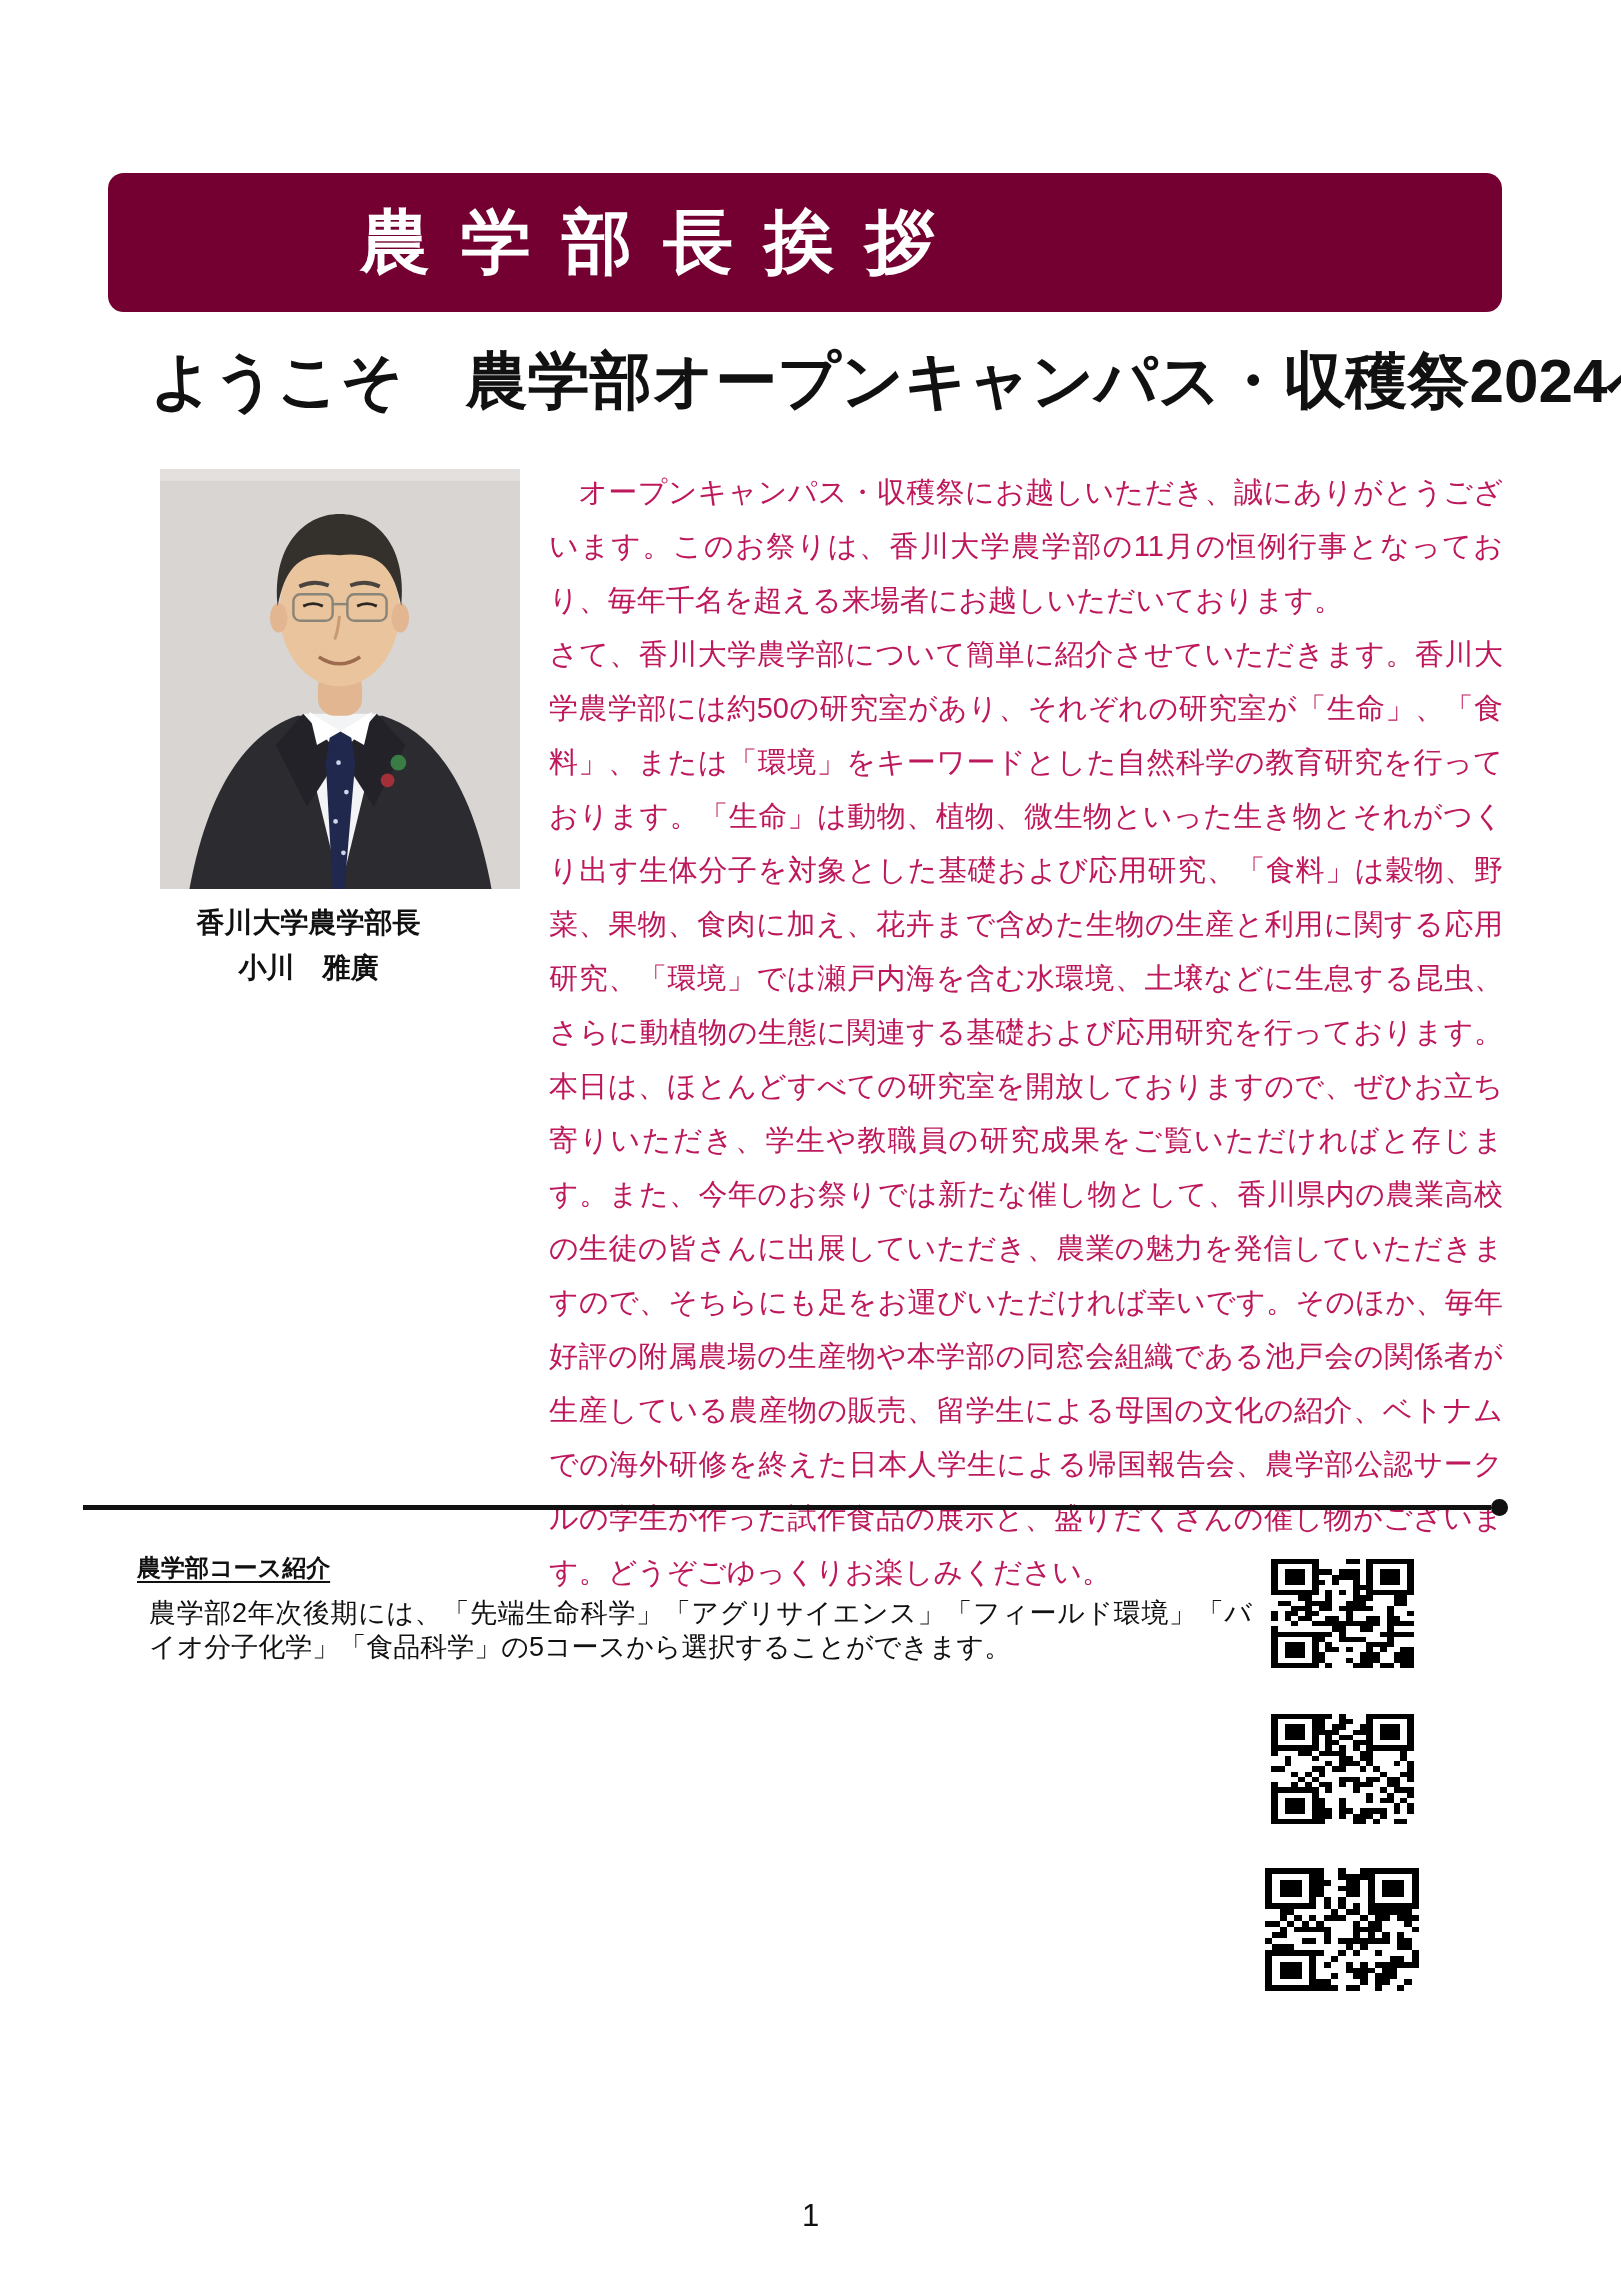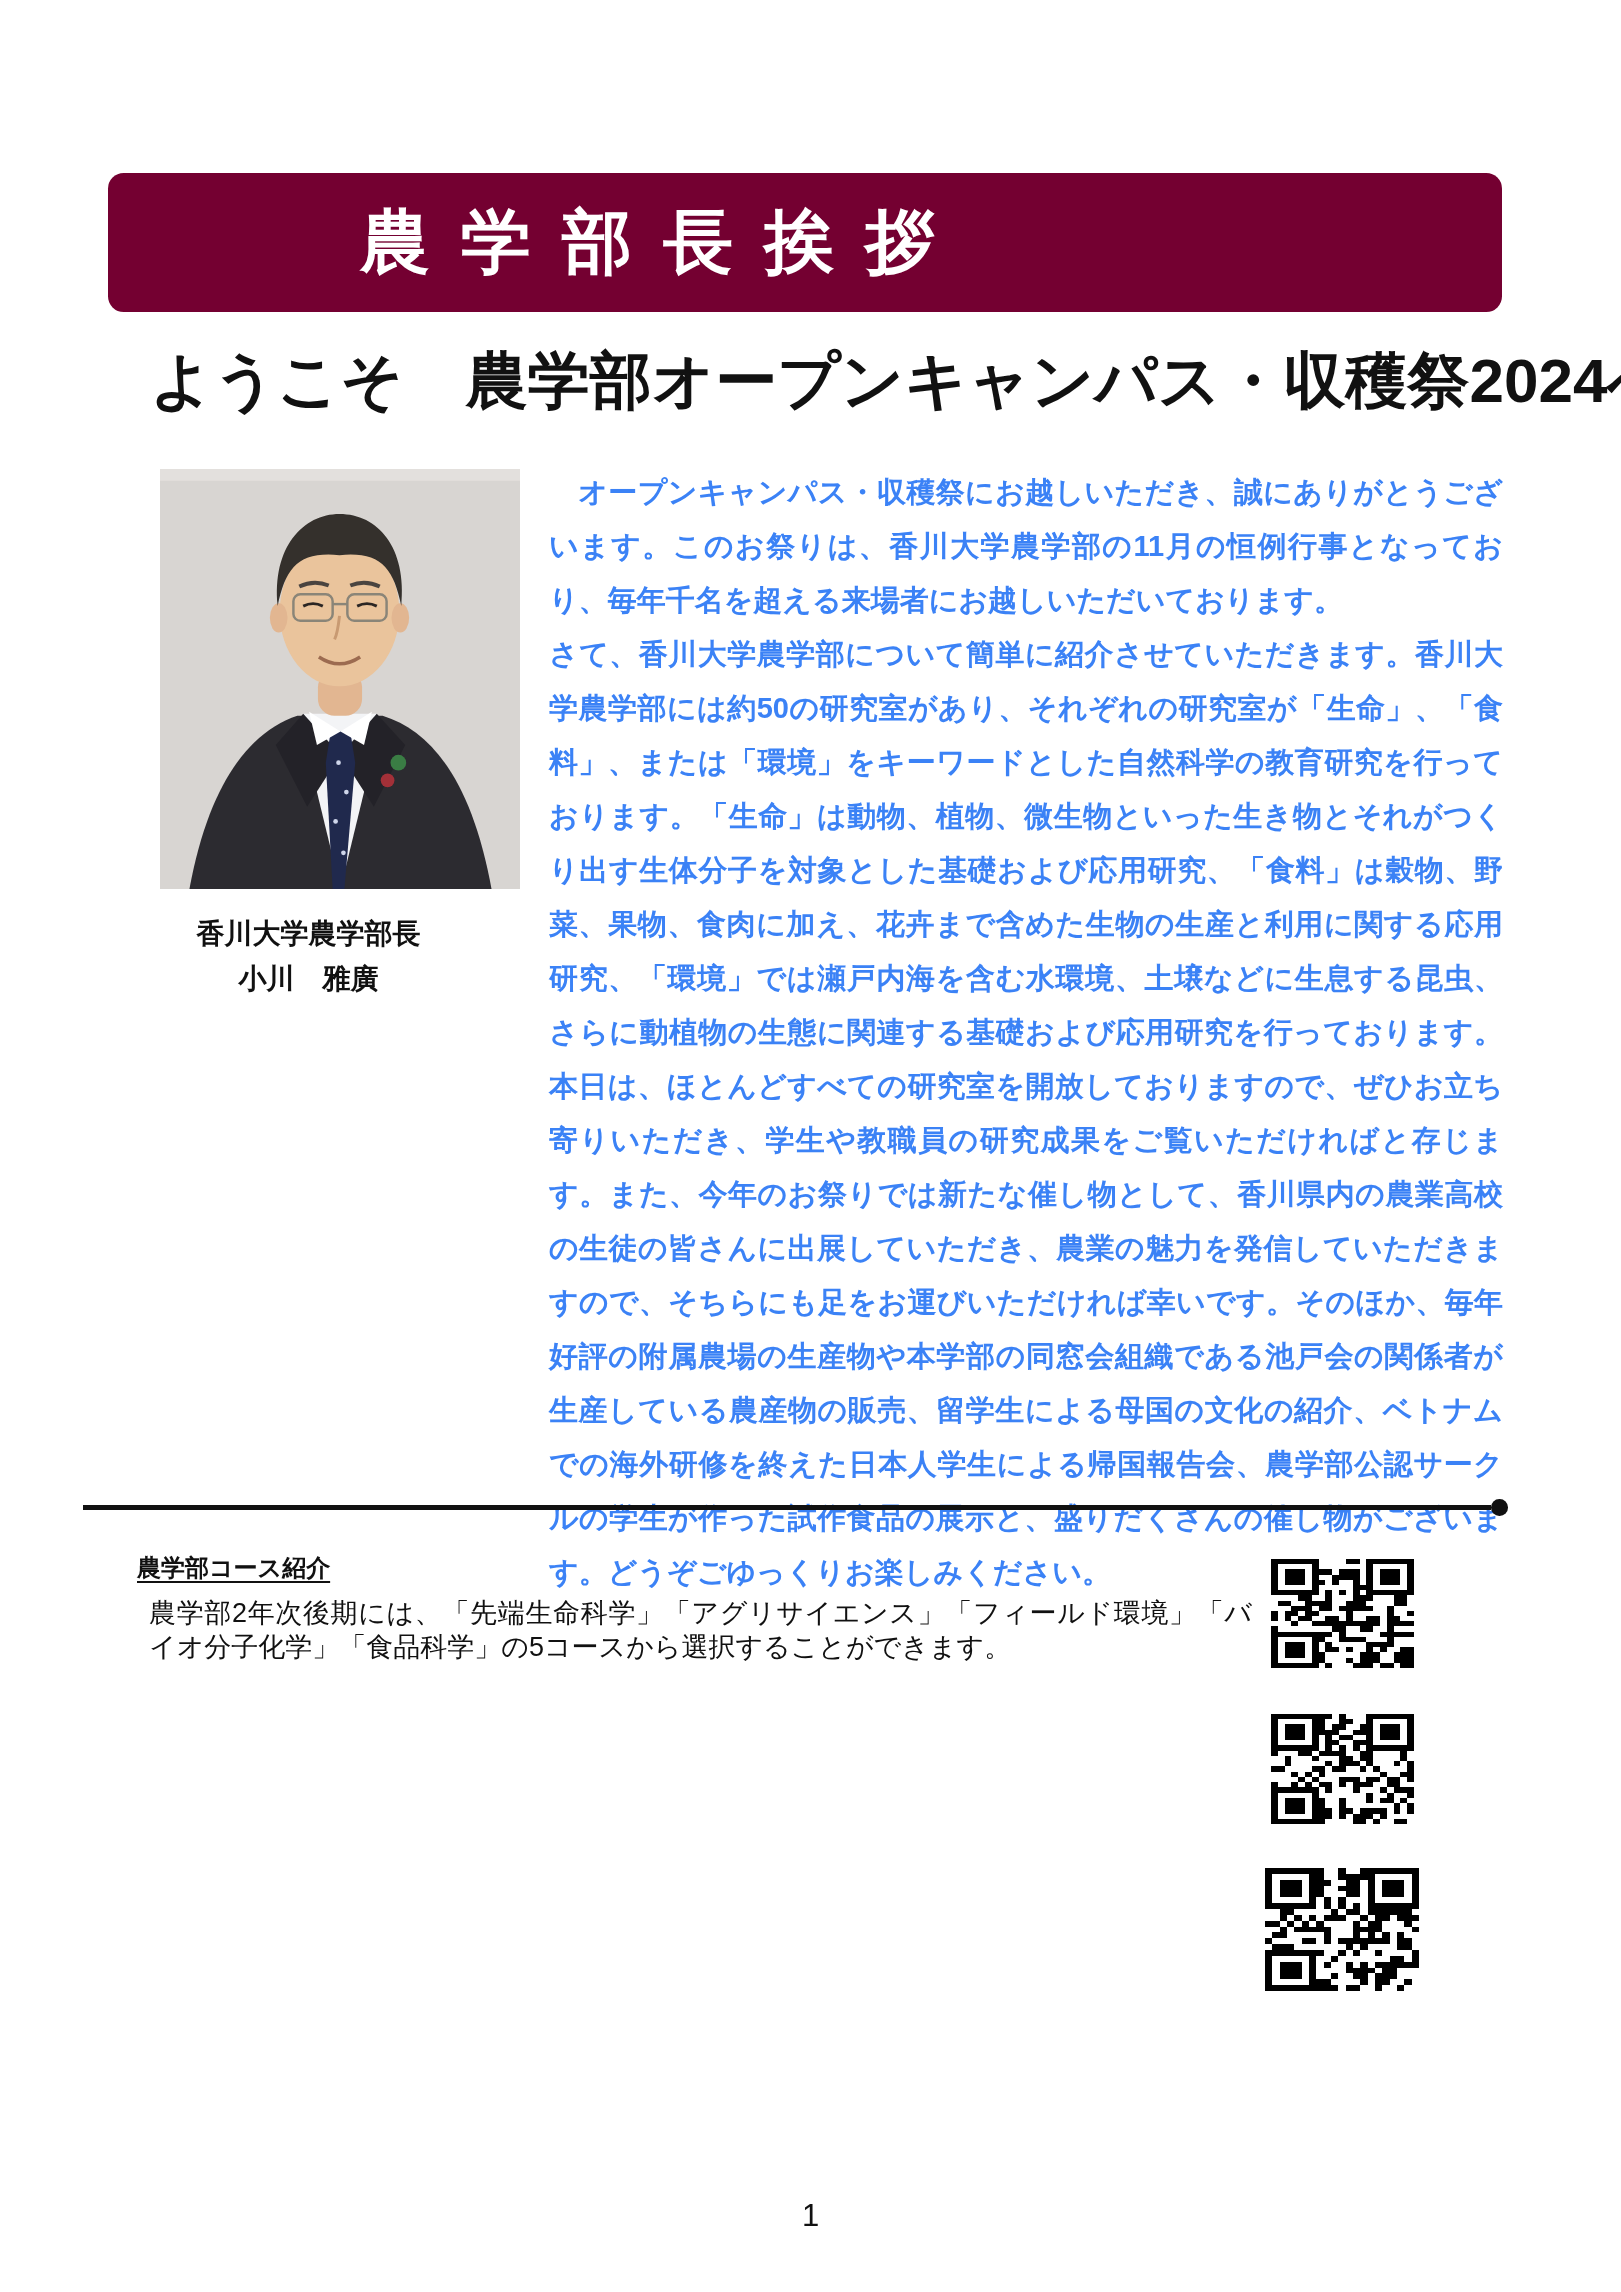--- a/index.html
+++ b/index.html
@@ -24,26 +24,26 @@
     font-size:62px; font-weight:bold; color:#111111; white-space:nowrap;
   }
   
   .photo {
     position:absolute; left:160px; top:469px; width:360px; height:420px;
     background:#d8d5d2;
   }
   .photo svg { width:100%; height:100%; display:block; }
   .caption {
     position:absolute; left:127px; top:900px; width:363px; text-align:center;
-    font-weight:bold; font-size:28px; line-height:45px; color:#111;margin-top:11px;
+    font-weight:bold; font-size:28px; line-height:45px; color:#111;
   }
   
   .greeting {
     position:absolute; left:549px; top:465px; width:954px;
-    font-size:29px; line-height:54px; text-align:justify; color:#3b82f6;font-weight:bold;
+    font-size:29px; line-height:54px; text-align:justify; color:#be185d;
   }
   .greeting p { margin:0; }
   
   .divider-line { position:absolute; left:83px; top:1505px; width:1408px; height:4.9px; background:#111111; }
   .divider-dot  { position:absolute; left:1491px; top:1499px; width:16.7px; height:16.7px; background:#111111; border-radius:50%; }
   
   .section { position:absolute; left:137px; width:1127px; color:#111; }
   .section-1 { top:1552px; }
   .section-2 { top:1755px; }
   .section-3 { top:1953px; }

